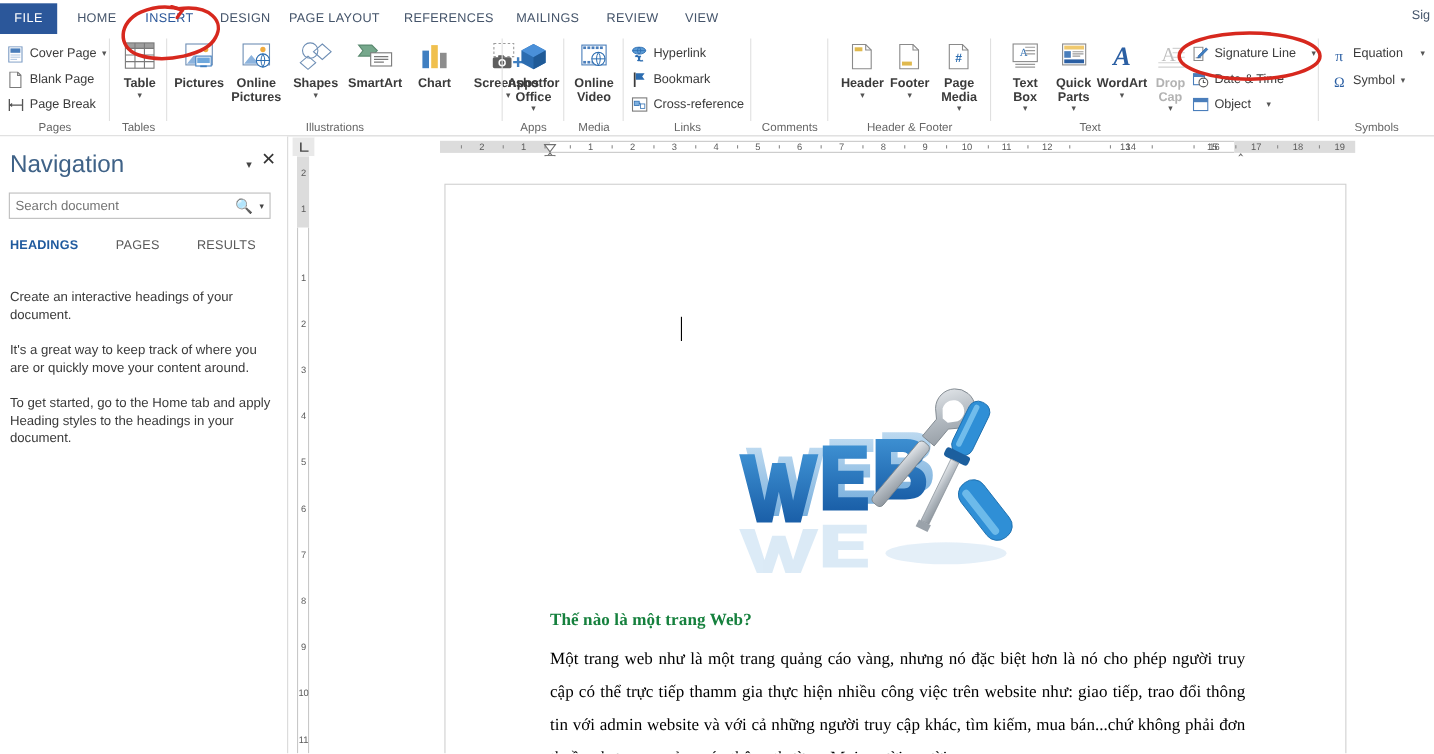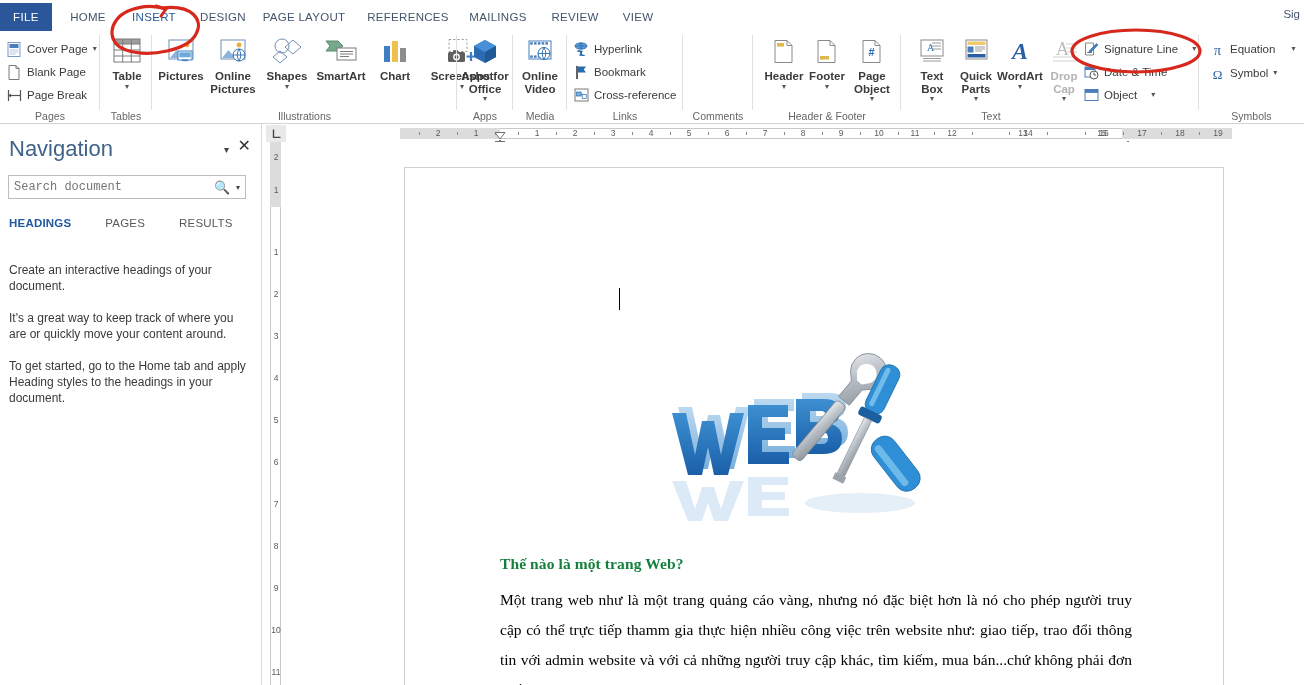--- a/index.html
+++ b/index.html
@@ -82,21 +82,21 @@
   }
   .nav-caret { position: absolute; right: 32px; top: 20px; font-size: 10px; color:#444; cursor:pointer;}
   .nav-close { position: absolute; right: 10px; top: 14px; font-size: 16px; color:#333; cursor:pointer; line-height:16px;}
   .nav-search {
     position: absolute; left: 8px; top: 51px; width: 238px; height: 24px;
     border: 1px solid #bdbdbd; background: #fff;
     display: flex; align-items: center;
   }
   .nav-search input {
     border: 0; outline: 0; flex: 1; font-size: 12px; color: #7a7a7a;
-    padding-left: 5px; font-family: Liberation Mono, monospace; background: transparent;
+    padding-left: 5px; font-family: Liberation Sans, sans-serif; background: transparent;
   }
   .nav-search .mag { width:18px; text-align:center; color:#2b579a; font-size:13px; }
   .nav-search .dd { width:14px; text-align:center; color:#444; font-size:8px; }
   .nav-tabs {
     position: absolute; left: 9px; top: 88px; width: 240px; height: 22px;
     display: flex; align-items: center; font-size: 11.5px;
   }
   .nav-tabs .nt { color: #595959; padding-right: 17px; letter-spacing:.2px; }
   .nav-tabs .nt.sel { color: #1f5a9e; font-weight: bold; }
   .nav-tabs .ntsep { width:1px; height:15px; background:#d0d0d0; margin-right:17px; }
@@ -430,21 +430,21 @@
       </div>
       <div class="bigbtn" style="left:90px;width:58px;">
         <span class="ico">
           <svg width="26" height="27" viewBox="0 0 26 27">
             <path d="M4 2.5 h12 l5 5 v17 h-17 z" fill="#fff" stroke="#8a8a8a"></path>
             <path d="M16 2.5 v5 h5" fill="none" stroke="#8a8a8a"></path>
             <text x="12.5" y="18" font-size="11" font-family="Liberation Sans, sans-serif" fill="#2b6cb0" text-anchor="middle" font-weight="bold">#</text>
           </svg>
         </span>
         <span class="lbl">Page
-Object</span>
+Media</span>
         <span class="cdown">▾</span>
       </div>
       <div class="glabel">Header &amp; Footer</div>
       <div class="gsep"></div>
     </div>
 
     <div class="rgroup" style="left:901px;width:298px;">
       <div class="bigbtn" style="left:4px;">
         <span class="ico">
           <svg width="28" height="26" viewBox="0 0 28 26">

